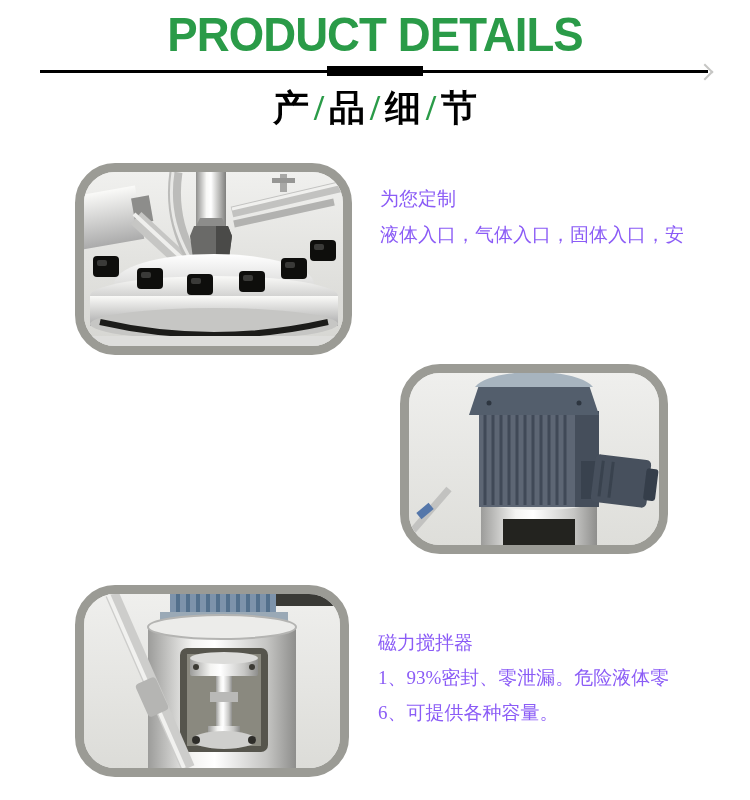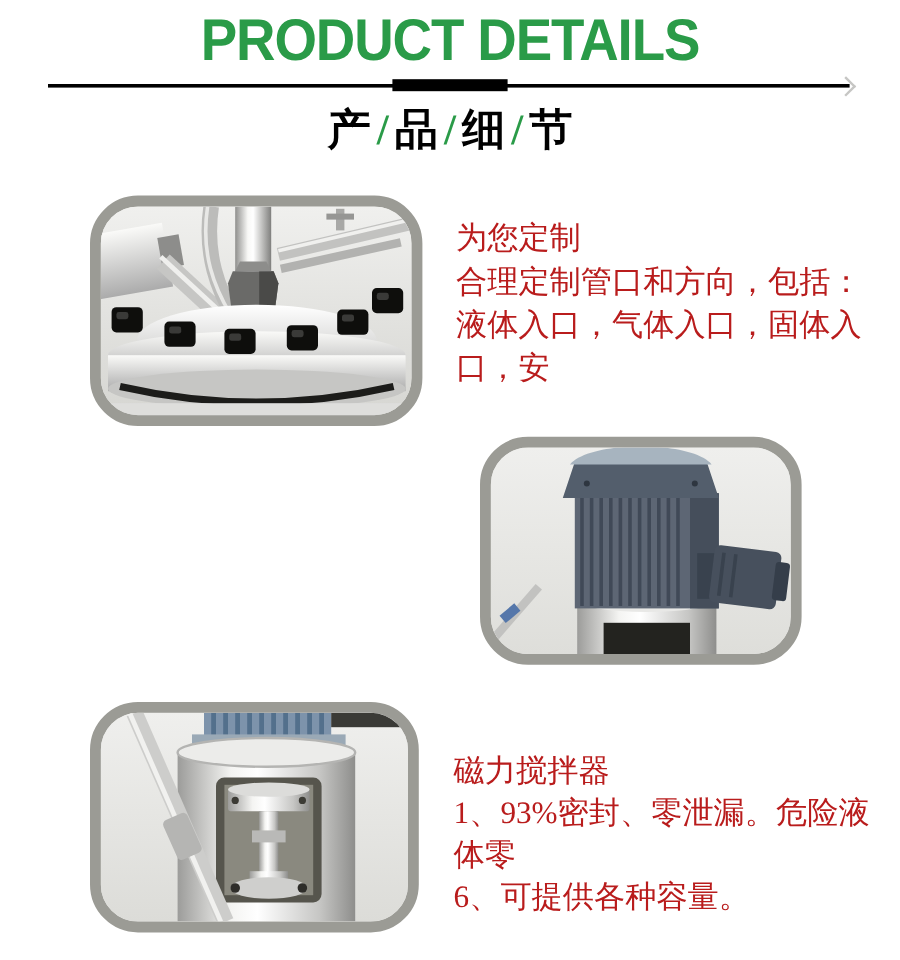--- a/index.html
+++ b/index.html
@@ -32,23 +32,23 @@
   .photo{
     position:absolute;border:9px solid #9b9b95;border-radius:40px;
     overflow:hidden;background:#e9e9e7;
   }
   .photo svg{display:block;}
   #photo1{left:75px;top:163px;width:259px;height:174px;}
   #photo2{left:400px;top:364px;width:250px;height:172px;}
   #photo3{left:75px;top:585px;width:256px;height:174px;}
   
   .txt{
-    position:absolute;color:#b91c1c;
+    position:absolute;color:#8b5cf6;
     font-family:"Liberation Serif","DejaVu Serif",serif;
-    font-size:26px;
+    font-size:19px;
   }
   .txt p{margin:0;}
   #text1{left:380px;top:181px;width:362px;line-height:36px;}
   #text2{left:78px;top:398px;width:330px;line-height:35px;}
   #text3{left:378px;top:597px;width:368px;line-height:35px;margin-top:28px;}
 </style>
 </head>
 <body>
 
 <div id="page">
@@ -130,21 +130,20 @@
         <rect x="107" y="106" width="10" height="6" rx="2"></rect>
         <rect x="159" y="103" width="10" height="6" rx="2"></rect>
         <rect x="201" y="90" width="10" height="6" rx="2"></rect>
         <rect x="230" y="72" width="10" height="6" rx="2"></rect>
       </g>
     </svg>
   </div>
 
   <div id="text1" class="txt">
     <p>为您定制</p>
-    <p>合理定制管口和方向，包括：</p>
     <p>液体入口，气体入口，固体入口，安</p>
   </div>
 
 
   <div id="photo2" class="photo">
     <svg width="250" height="172" viewBox="0 0 250 172" xmlns="http://www.w3.org/2000/svg">
       <defs>
         <linearGradient id="bg2" x1="0" y1="0" x2="0" y2="1">
           <stop offset="0" stop-color="#efefed"></stop>
             <stop offset="1" stop-color="#dededa"></stop>

